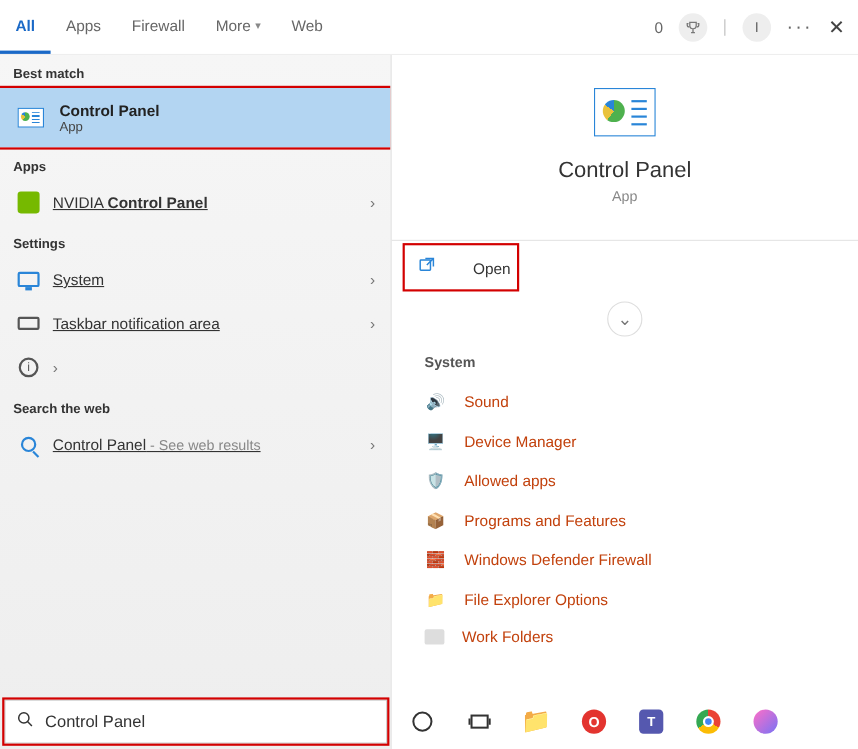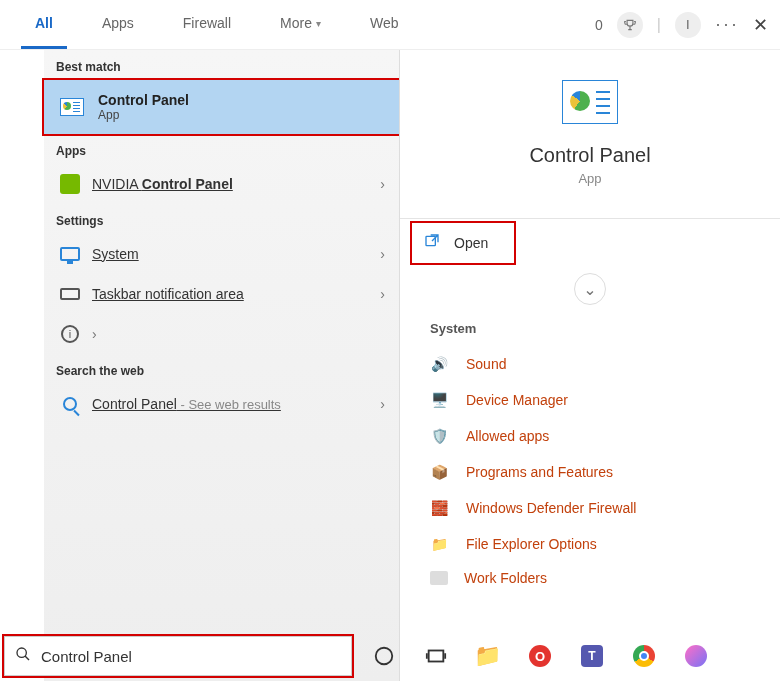--- a/index.html
+++ b/index.html
@@ -36,21 +36,20 @@
   }
   .tab {
     padding: 1px 14px;
     height: 100%;
     display: flex;
     align-items: center;
     font-size: 14px;
     color: #666;
     cursor: pointer;
     border-bottom: 3px solid transparent;
-    margin-left: 21px;
   }
   .tab.active {
     color: #1a69c7;
     font-weight: 600;
     border-bottom-color: #1a69c7;
   }
   .tab .chev {
     margin-left: 4px;
     font-size: 10px;
     color: #888;
@@ -86,21 +85,20 @@
   }
   .close-x {
     font-size: 18px;
     color: #444;
     cursor: pointer;
   }
   .main {
     flex: 1;
     display: flex;
     min-height: 0;
-    margin-left: 44px;
   }
   .left {
     width: 355px;
     background: #f3f3f3;
     background: linear-gradient(180deg, #f6f6f6, #eeeeee);
     display: flex;
     flex-direction: column;
     position: relative;
   }
   .section-label {
@@ -235,20 +233,21 @@
     background: #e4e4e4;
     margin: 12px 0 0 0;
   }
   .open-row {
     display: flex;
     align-items: center;
     padding: 14px 24px;
     cursor: pointer;
     font-size: 14px;
     color: #333;
+    gap: 20px;
   }
   .open-row .open-icon {
     color: #2985d8;
     margin-right: 14px;
     font-size: 16px;
   }
   .expand-circle {
     width: 32px;
     height: 32px;
     border-radius: 50%;

